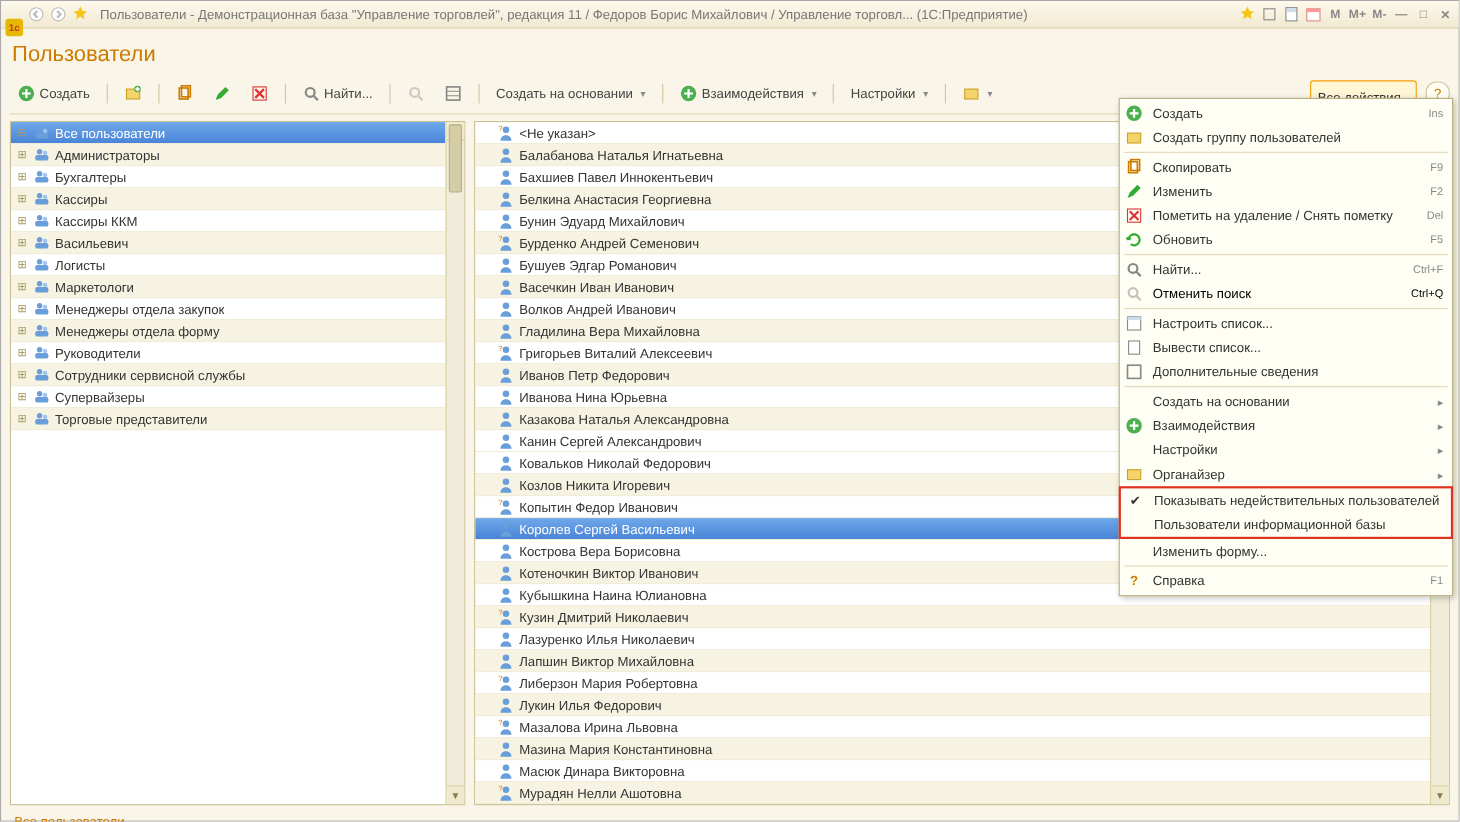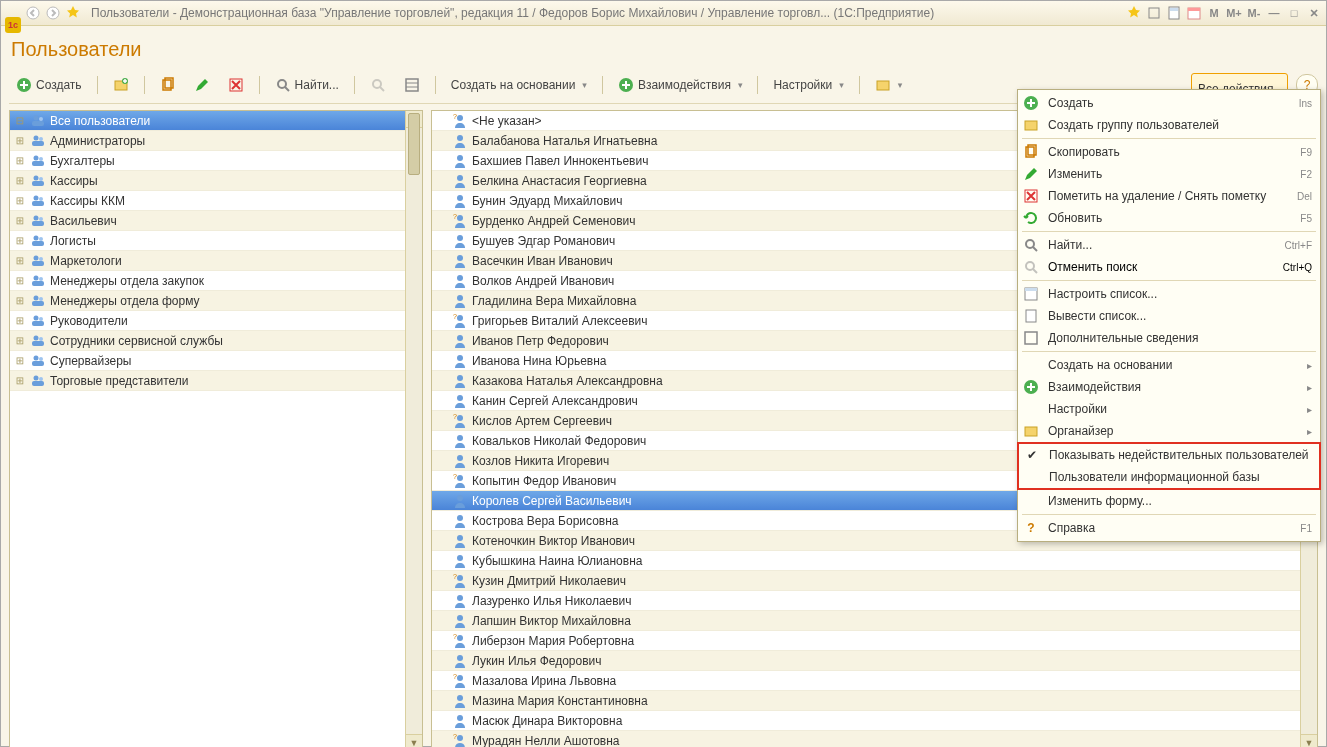--- a/index.html
+++ b/index.html
@@ -457,29 +457,20 @@
               <span>Казакова Наталья Александровна</span>
             </div>
             <div class="row">
               <span class="exp"></span>
               <svg class="svg" viewBox="0 0 16 16">
                 <circle cx="8" cy="5" r="3" fill="#6a9edb"></circle>
                 <path d="M3 15c0-3 2-5 5-5s5 2 5 5z" fill="#6a9edb"></path>
               </svg>
               <span>Канин Сергей Александрович</span>
             </div>
-            <div class="row alt">
-              <span class="exp"></span>
-              <svg class="svg" viewBox="0 0 16 16">
-                <circle cx="8" cy="5" r="3" fill="#6a9edb"></circle>
-                <path d="M3 15c0-3 2-5 5-5s5 2 5 5z" fill="#6a9edb"></path>
-                <text x="1" y="6" font-size="7" fill="#cc7a00">?</text>
-              </svg>
-              <span>Кислов Артем Сергеевич</span>
-            </div>
             <div class="row">
               <span class="exp"></span>
               <svg class="svg" viewBox="0 0 16 16">
                 <circle cx="8" cy="5" r="3" fill="#6a9edb"></circle>
                 <path d="M3 15c0-3 2-5 5-5s5 2 5 5z" fill="#6a9edb"></path>
               </svg>
               <span>Ковальков Николай Федорович</span>
             </div>
             <div class="row alt">
               <span class="exp"></span>

